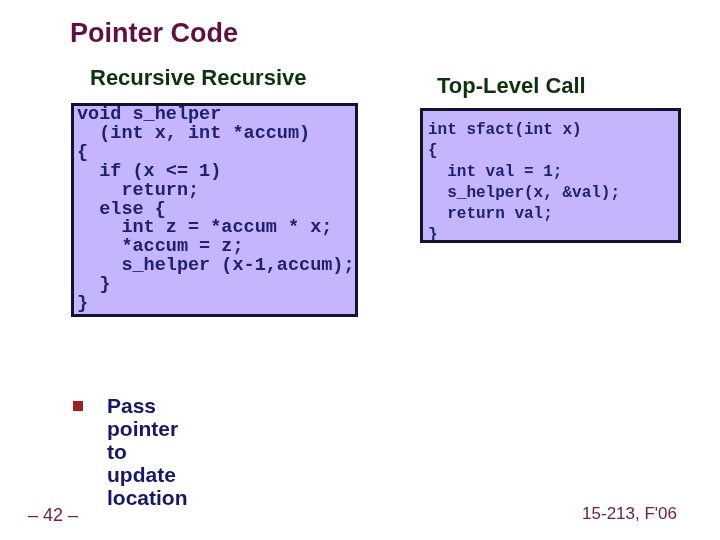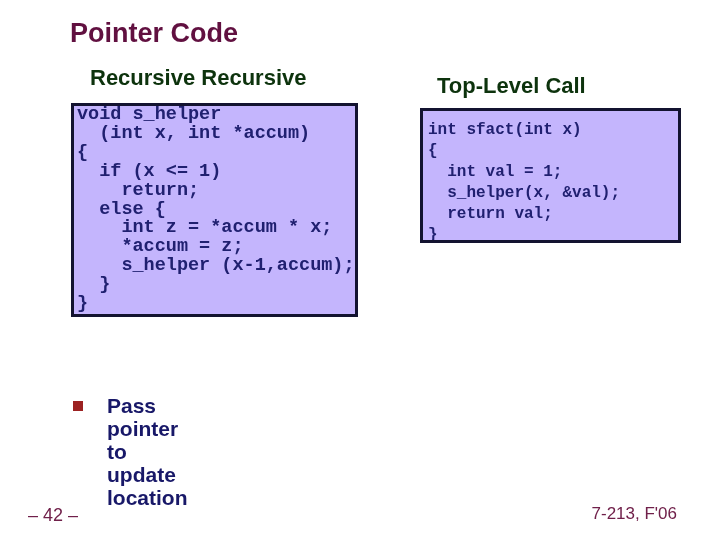--- a/index.html
+++ b/index.html
@@ -92,15 +92,15 @@
 }</pre>
   </div>
 
   <div class="bullet-item">
     <span class="bullet-square"></span>
     <span class="bullet-text">Pass pointer to update location</span>
   </div>
 
   <div class="page-number">– 42 –</div>
 
-  <div class="course-footer">7-213, F'06</div>
+  <div class="course-footer">15-213, F'06</div>
 
 </div>
 
 </body></html>

